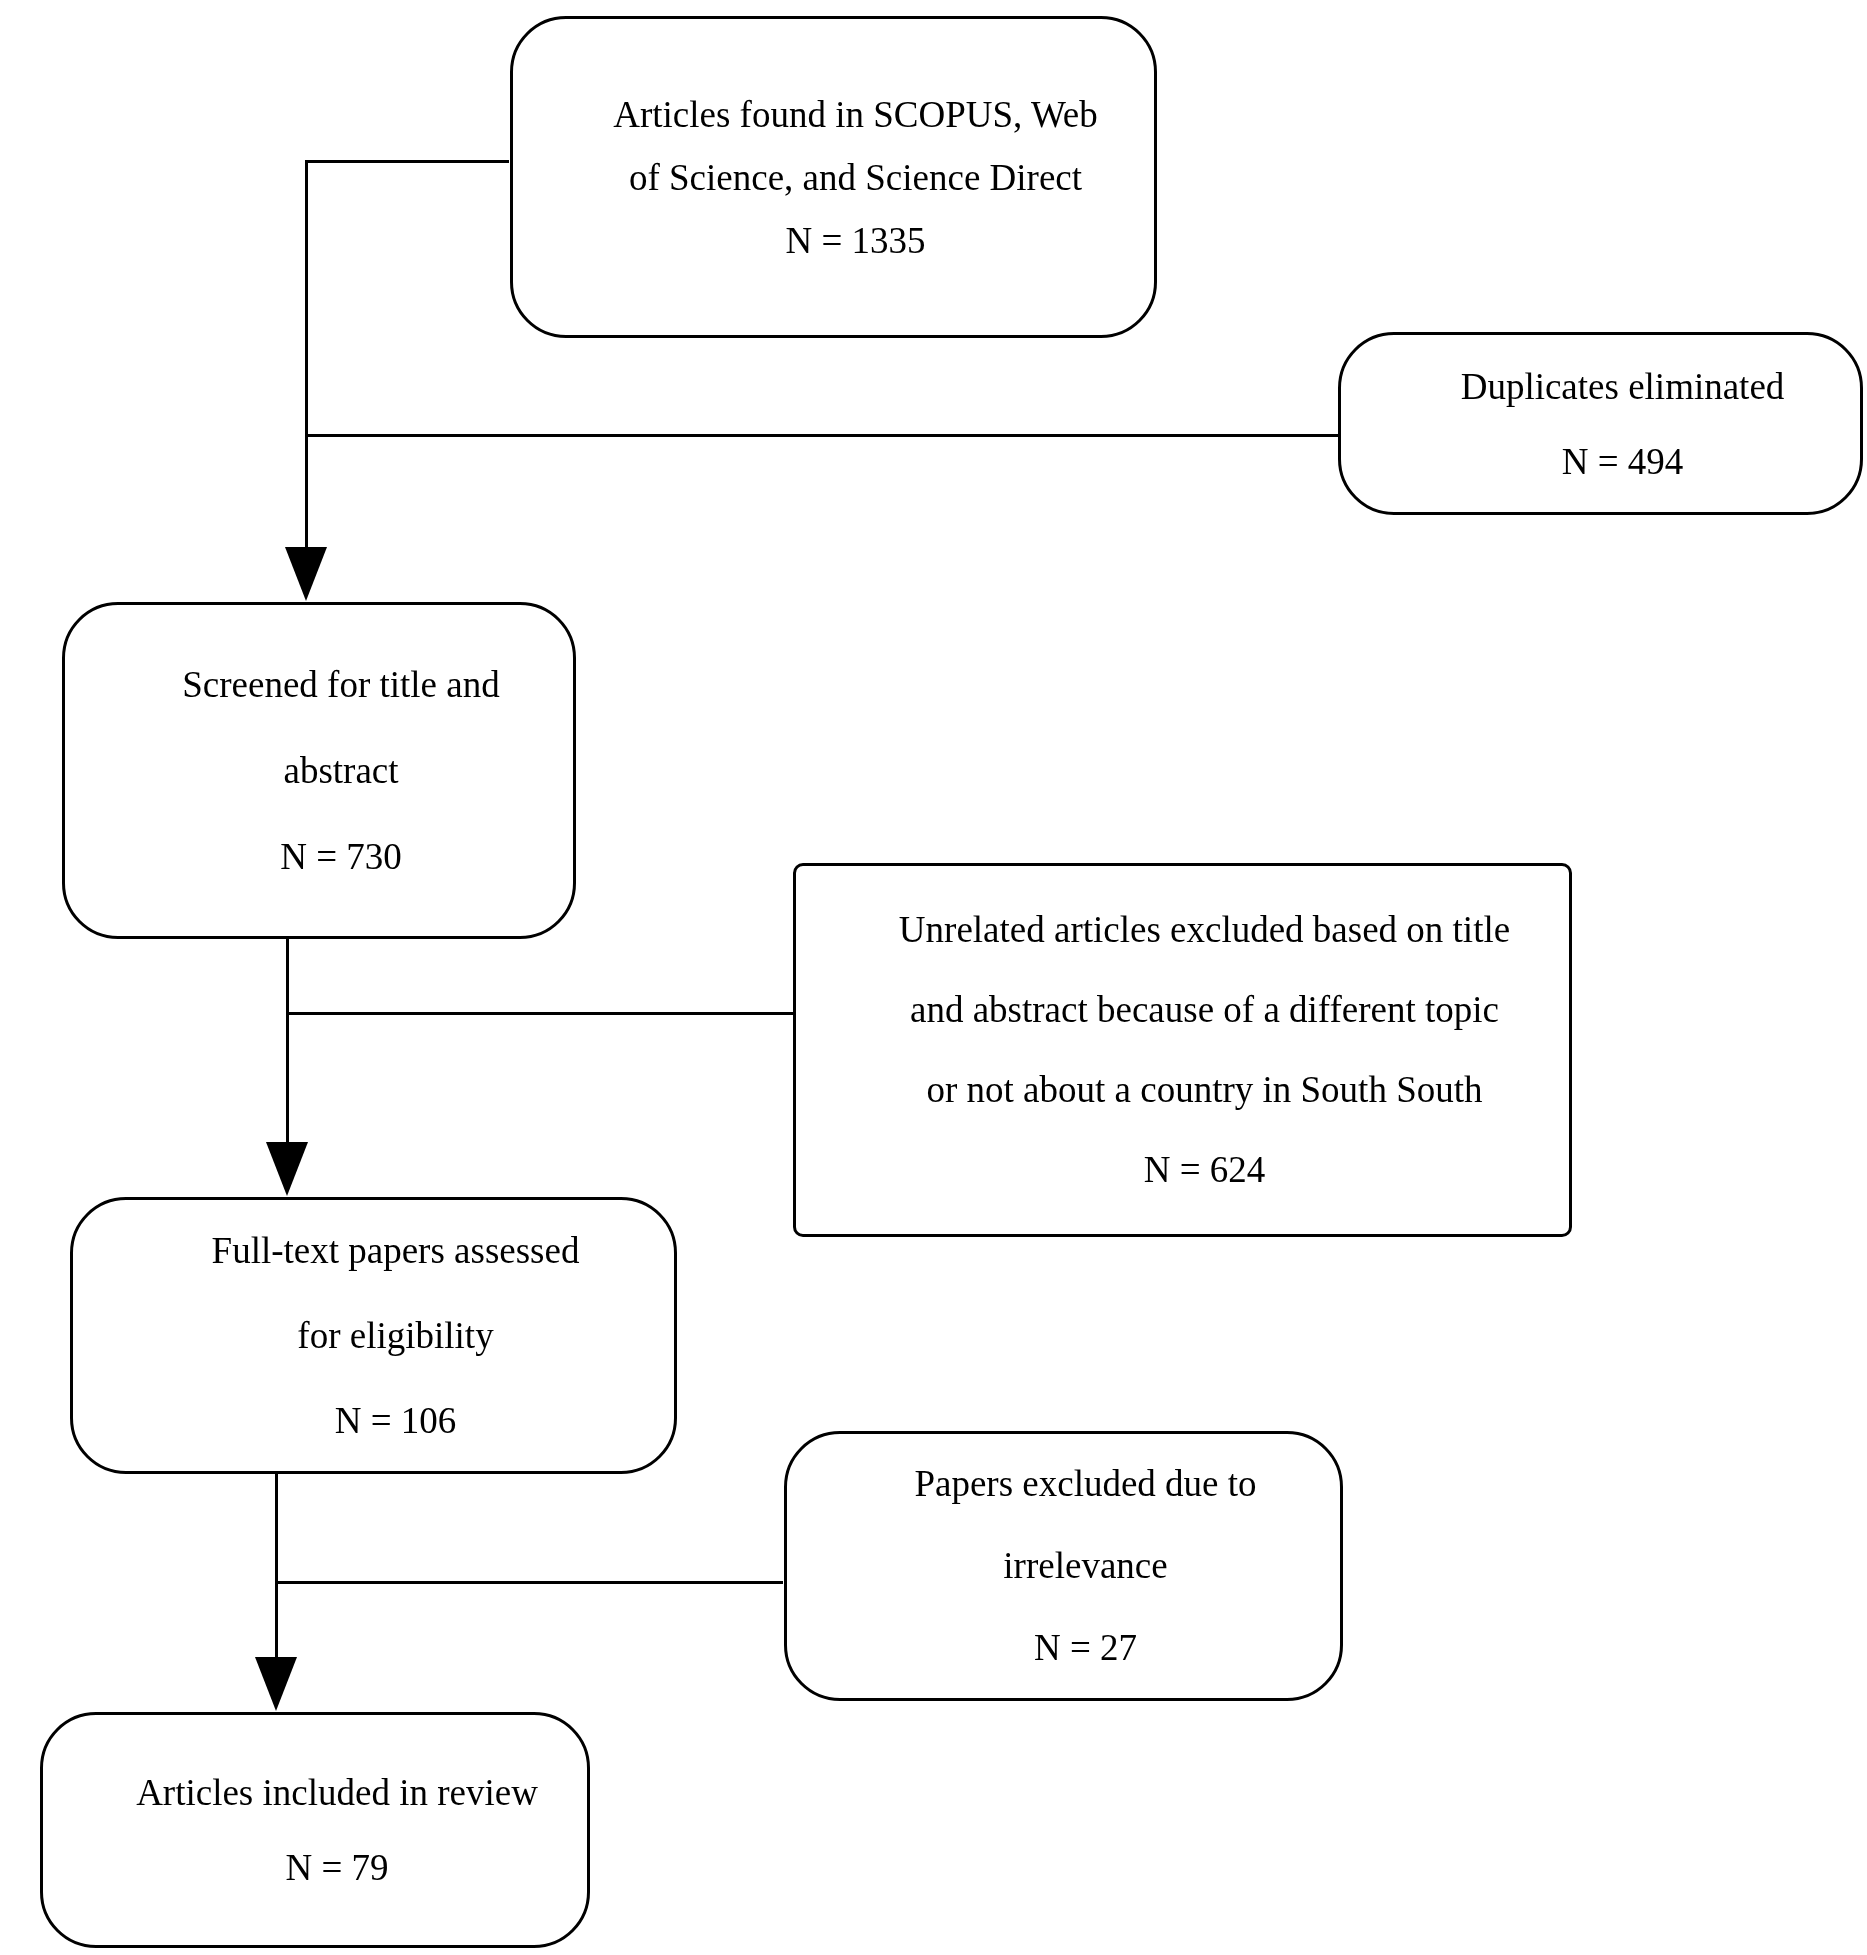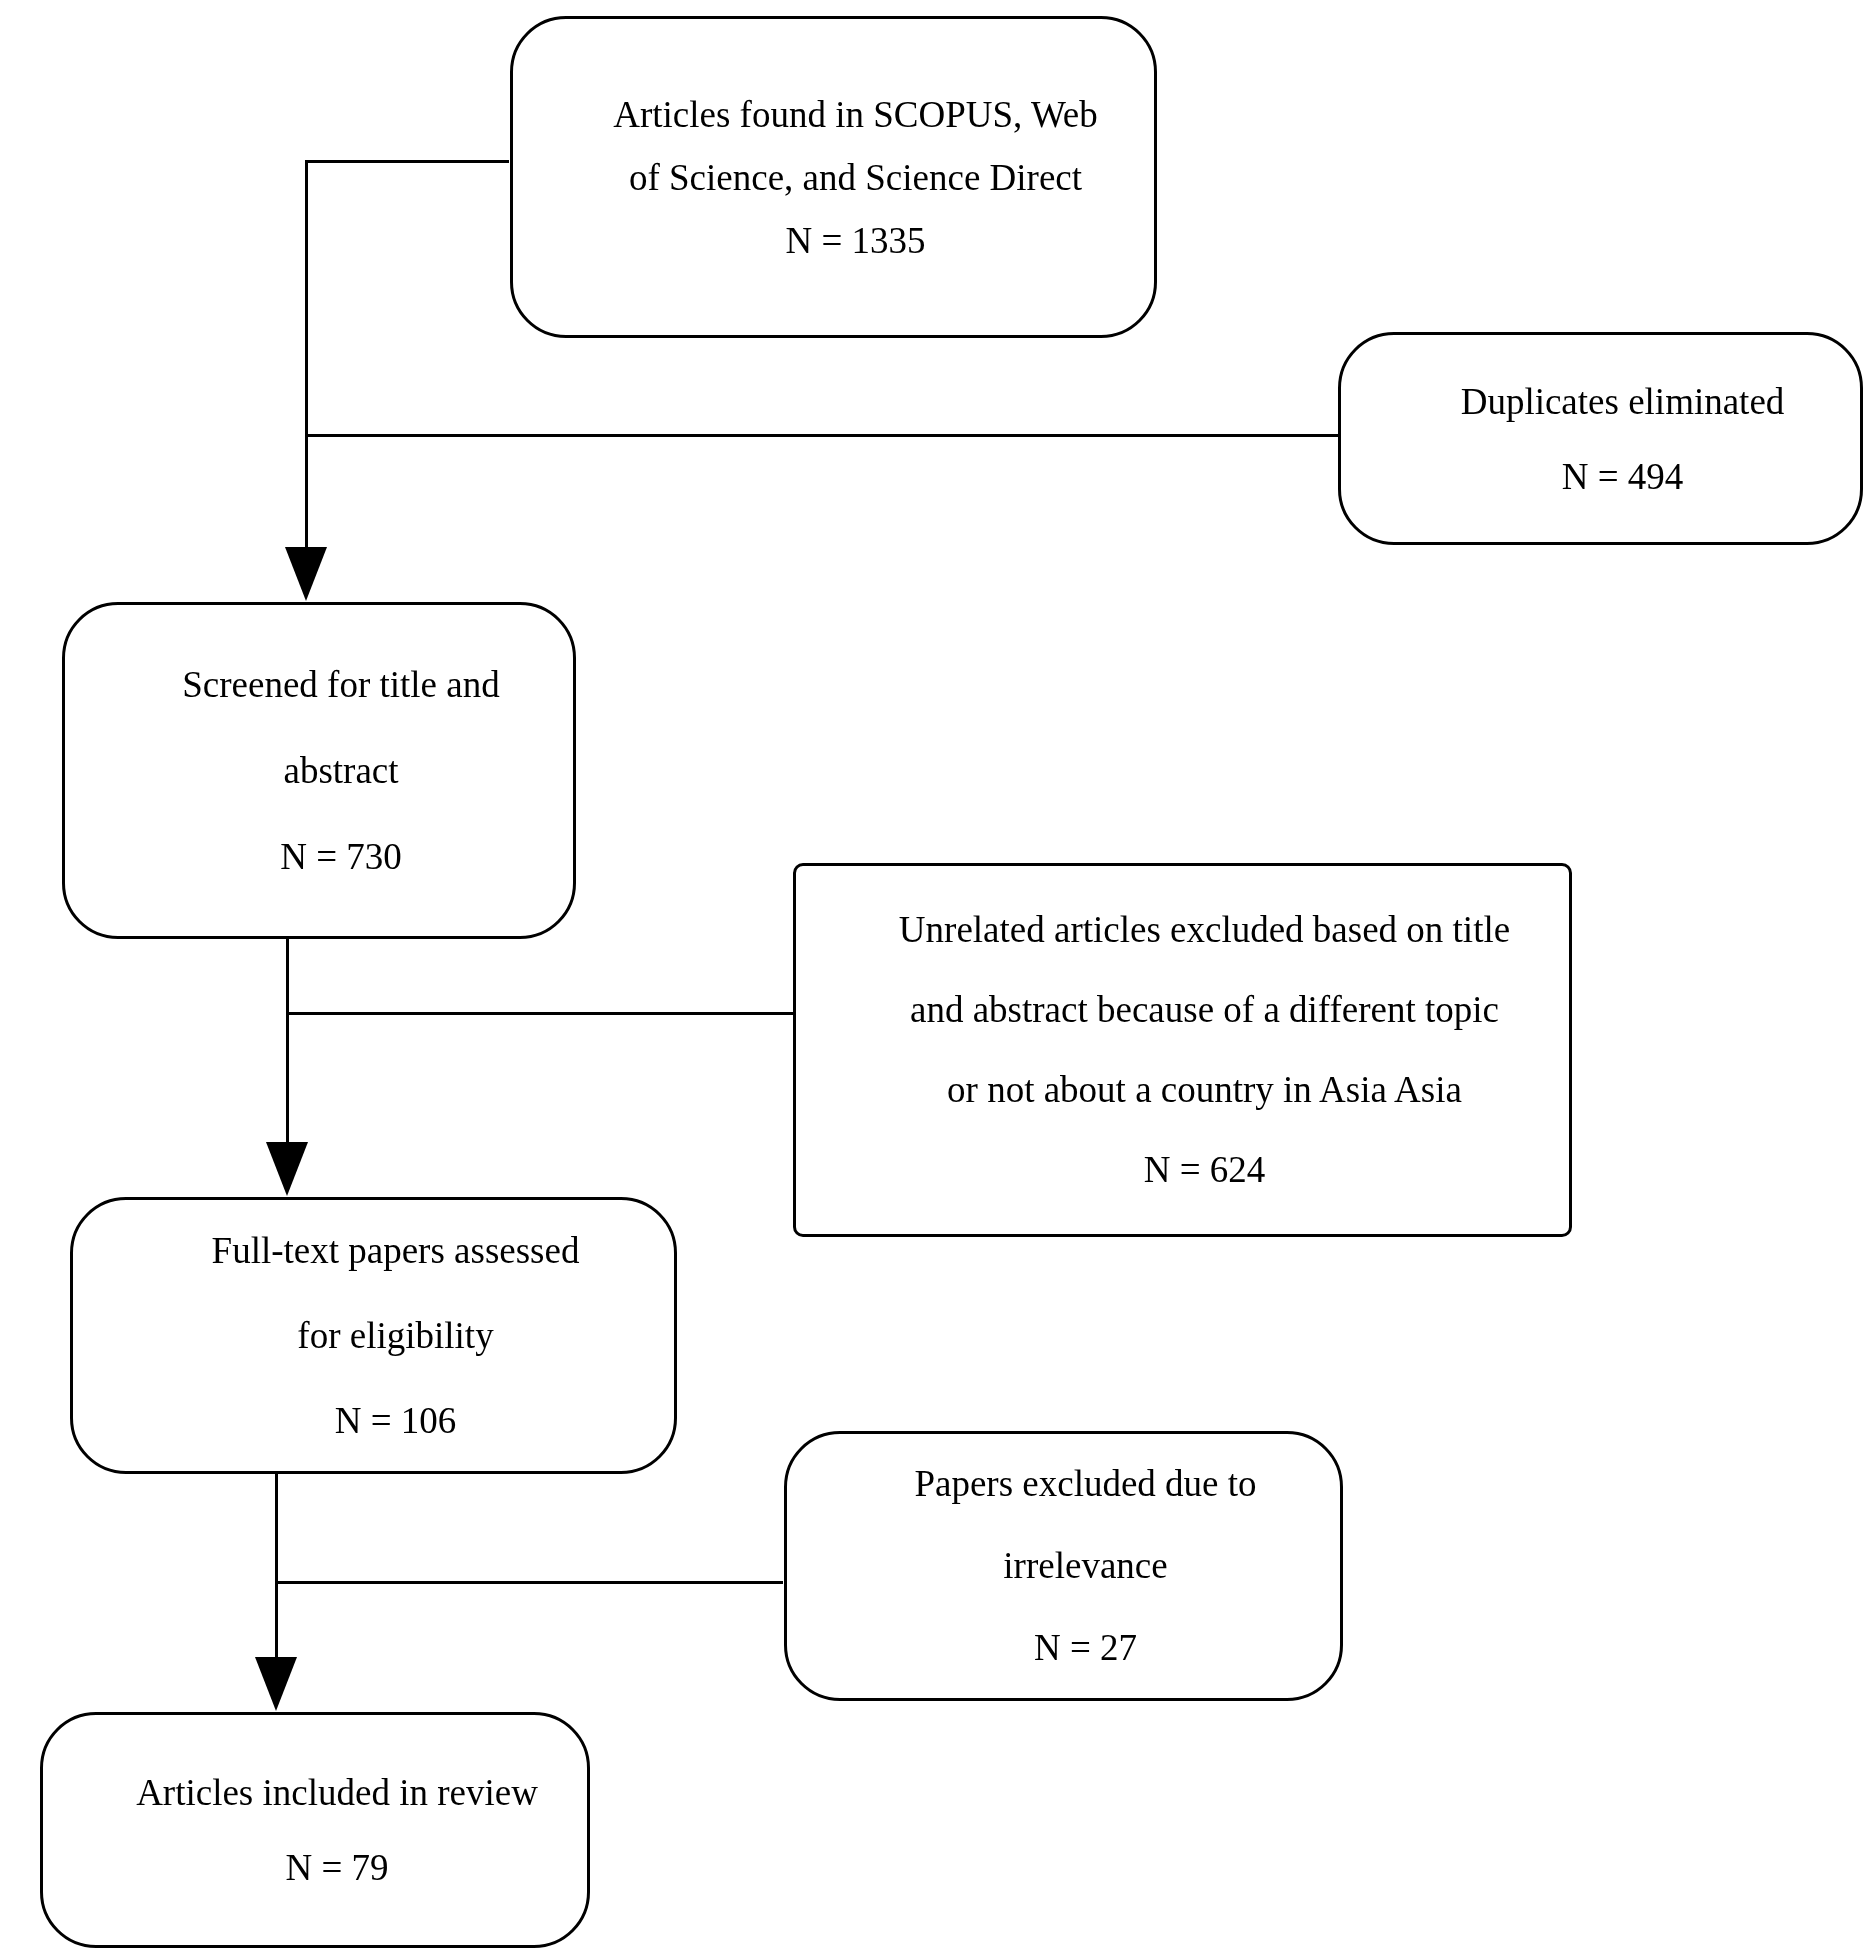--- a/index.html
+++ b/index.html
@@ -27,21 +27,21 @@
     justify-content: center;
     align-items: center;
     text-align: center;
     font-size: 37px;
     z-index: 2;
   }
   .box .tline { width: 100%; padding-left: 44px; }
 
   
   #box-found    { left: 510px;  top: 16px;   width: 647px; height: 322px; line-height: 63px; }
-  #box-dupes    { left: 1338px; top: 332px;  width: 525px;  height: 213px; line-height: 75px; }
+  #box-dupes    { left: 1338px; top: 332px;  width: 525px;  height: 183px; line-height: 75px; }
   #box-screened { left: 62px;  top: 602px; width: 514px;  height: 337px; line-height: 86px; }
   #box-unrel    { left: 793px; top: 863px; width: 779px; height: 374px; line-height: 80px; border-radius: 10px; }
   #box-fulltext { left: 70px;  top: 1197px; width: 607px;  height: 277px; line-height: 85px; }
   #box-excl     { left: 784px; top: 1431px; width: 559px; height: 270px; line-height: 82px; }
   #box-incl     { left: 40px;   top: 1712px; width: 550px; height: 236px; line-height: 75px; }
 
   .cline {
     position: absolute;
     background: #000000;
     z-index: 1;
@@ -98,21 +98,21 @@
 
   <div class="box" id="box-screened">
     <div class="tline">Screened for title and</div>
     <div class="tline">abstract</div>
     <div class="tline">N = 730</div>
   </div>
 
   <div class="box" id="box-unrel">
     <div class="tline">Unrelated articles excluded based on title</div>
     <div class="tline">and abstract because of a different topic</div>
-    <div class="tline">or not about a country in Asia Asia</div>
+    <div class="tline">or not about a country in South South</div>
     <div class="tline">N = 624</div>
   </div>
 
   <div class="box" id="box-fulltext">
     <div class="tline">Full-text papers assessed</div>
     <div class="tline">for eligibility</div>
     <div class="tline">N = 106</div>
   </div>
 
   <div class="box" id="box-excl">

